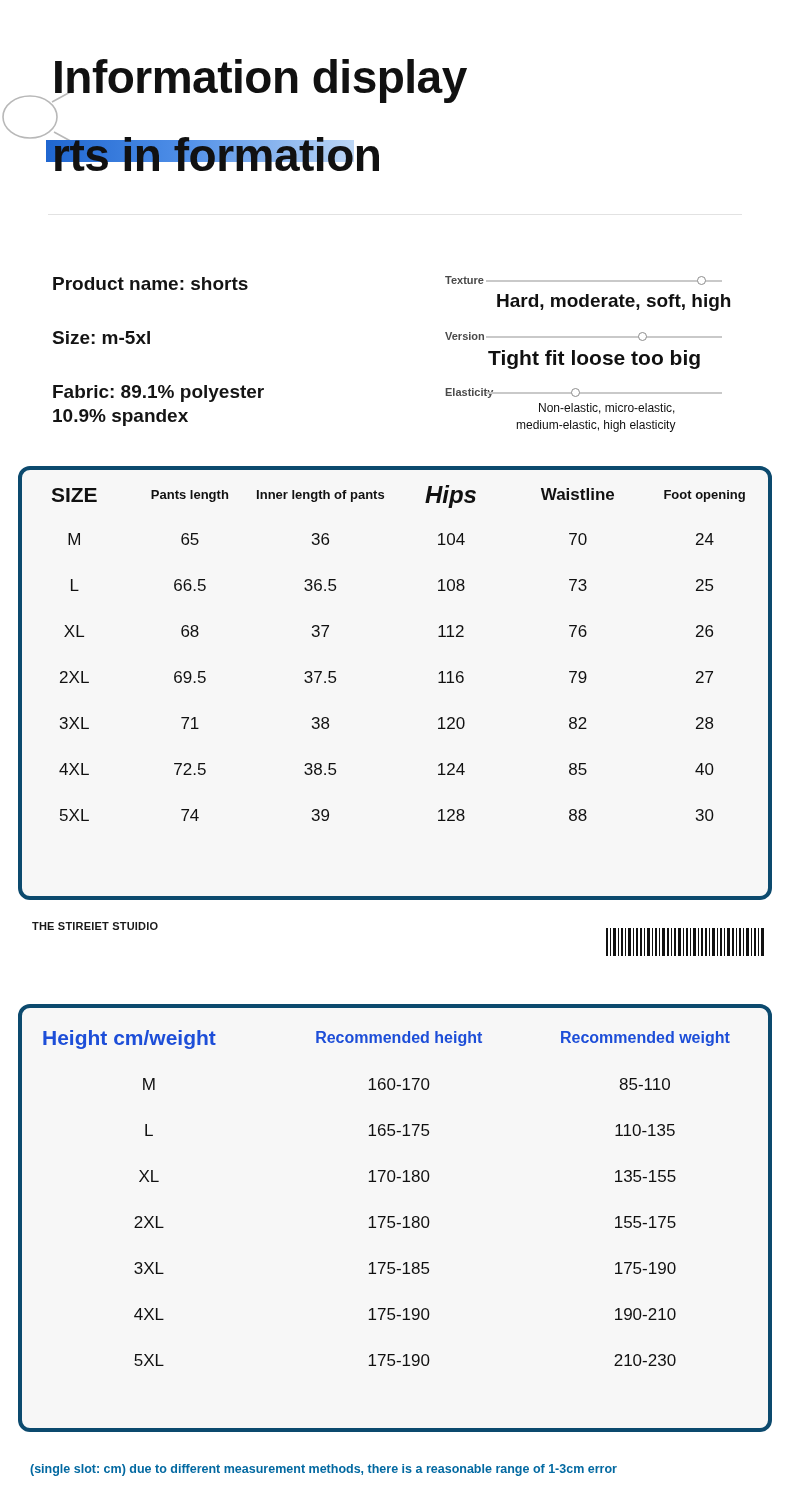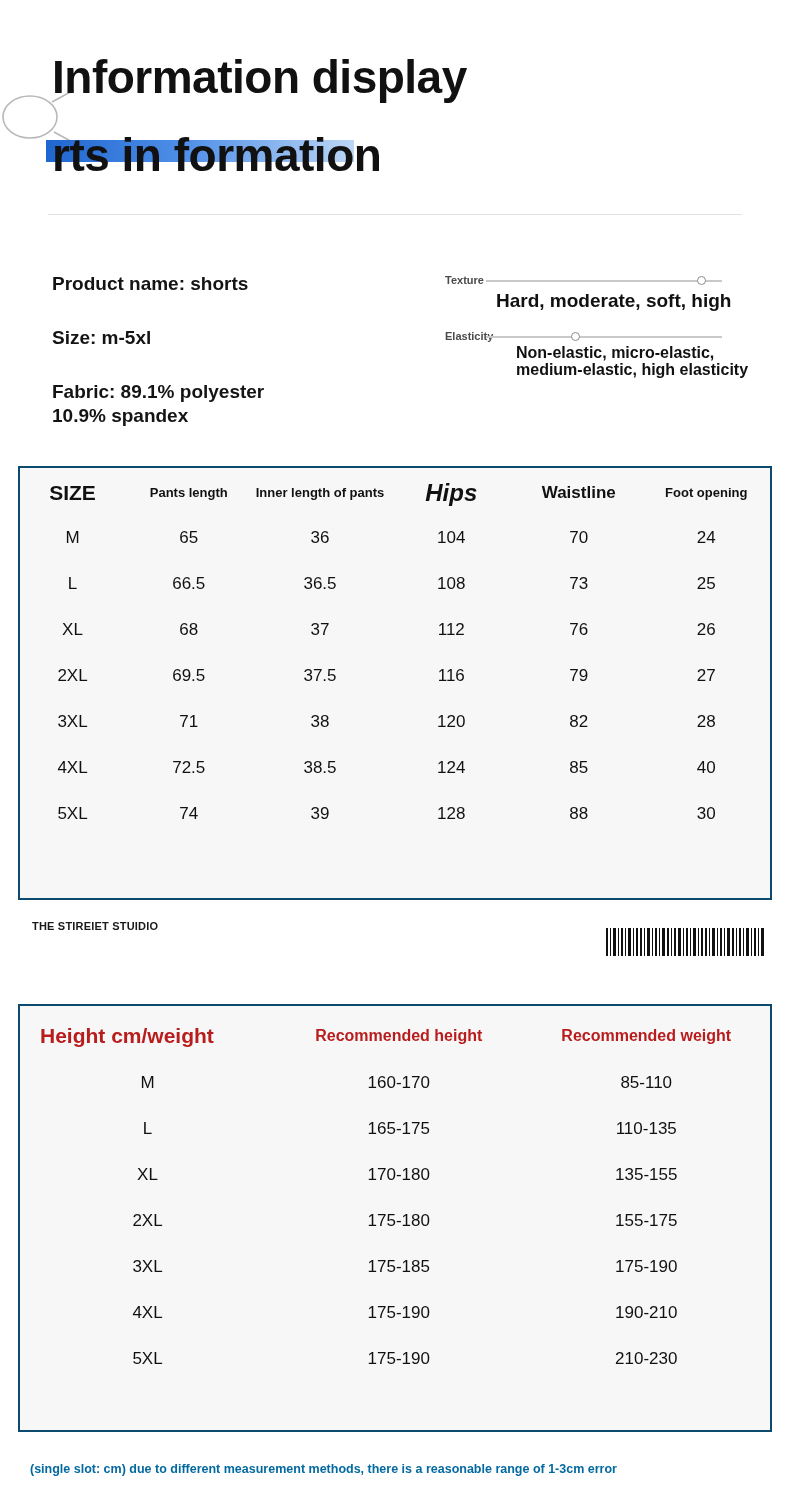--- a/index.html
+++ b/index.html
@@ -128,34 +128,34 @@
     top: 20px;
     color: #111;
     font-weight: 700;
     white-space: nowrap;
   }
   .cap-texture { left: 82px; font-size: 19px; }
   .cap-version { left: 74px; font-size: 21px; }
   .cap-elastic {
     left: 102px;
     top: 18px;
-    font-size: 16px;
-    text-align: left;
+    font-size: 12px;
+    text-align: right;
     line-height: 17px;
-    font-weight: 700;
+    font-weight: 400;
   }
 
   
   .card {
     position: absolute;
     left: 18px;
     width: 754px;
     background: #f7f7f7;
-    border: 2px solid #0c4a6e;
-    border-radius: 0;
+    border: 4px solid #0c4a6e;
+    border-radius: 12px;
   }
   #size-card { top: 466px; height: 434px; }
   #height-card { top: 1004px; height: 428px; }
 
   table { width: 100%; border-collapse: collapse; }
 
   .size-table th {
     font-size: 17px;
     font-weight: 700;
     color: #111;
@@ -188,21 +188,21 @@
     position: absolute;
     right: 24px;
     top: 928px;
     width: 160px;
     height: 28px;
   }
 
   .height-table th {
     font-size: 16px;
     font-weight: 700;
-    color: #b91c1c;
+    color: #1d4ed8;
     padding: 18px 4px 12px 4px;
   }
   .height-table th.first {
     font-size: 21px;
     text-align: left;
     padding-left: 20px;
   }
   .height-table td {
     font-size: 17px;
     text-align: center;
@@ -249,20 +249,26 @@
 
   <div class="info-right">
 
     <div class="slider-row">
       <div class="slider-label">Texture</div>
       <div class="slider-track"></div>
       <div class="slider-knob" style="left:283px;"></div>
       <div class="slider-caption cap-texture">Hard, moderate, soft, high</div>
     </div>
 
+    <div class="slider-row">
+      <div class="slider-label">Version</div>
+      <div class="slider-track"></div>
+      <div class="slider-knob" style="left:224px;"></div>
+      <div class="slider-caption cap-version">Tight fit loose too big</div>
+    </div>
 
     <div class="slider-row">
       <div class="slider-label">Elasticity</div>
       <div class="slider-track"></div>
       <div class="slider-knob" style="left:157px;"></div>
       <div class="slider-caption cap-elastic">
         <span>Non-elastic, micro-elastic,</span><br>
         <span>medium-elastic, high elasticity</span>
       </div>
     </div>

